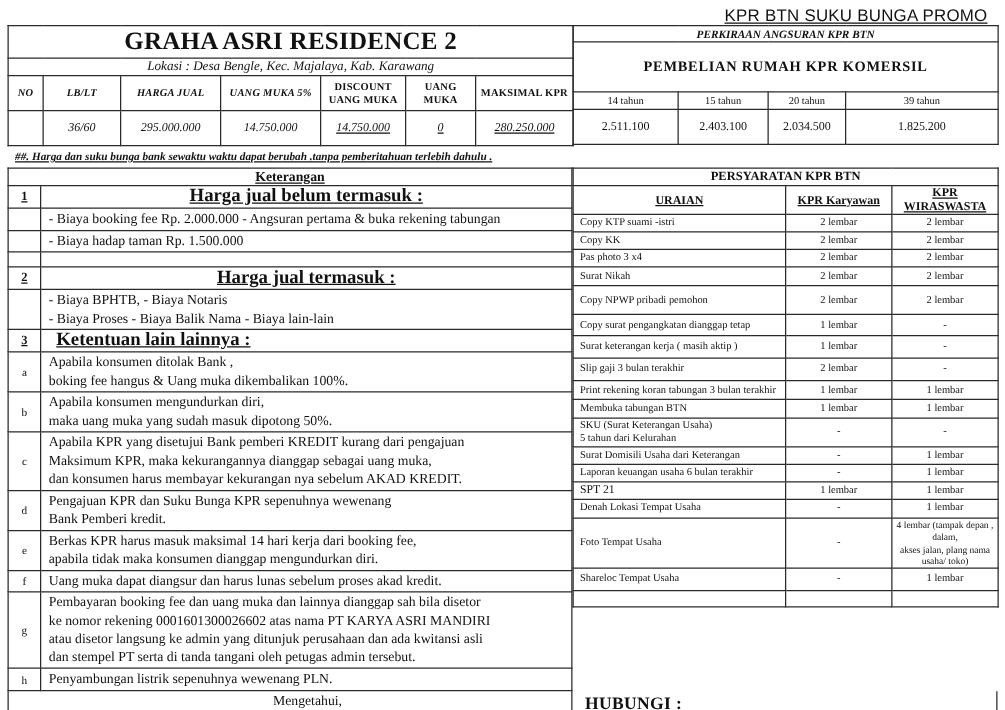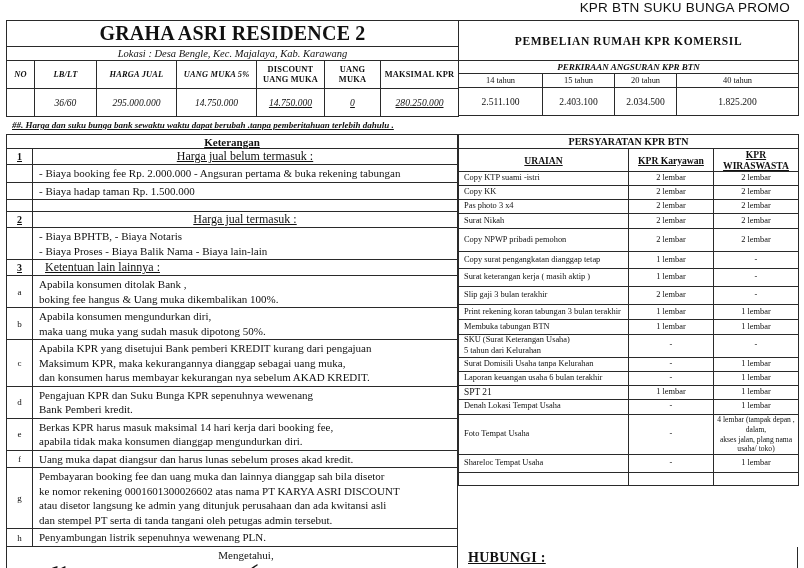--- a/index.html
+++ b/index.html
@@ -13,22 +13,24 @@
     color: #111111;
     overflow: hidden;
     position: relative;
   }
   .page { width: 804px; height: 568px; position: relative; padding: 0 6px; }
 
   
   .top-banner {
     height: 20px;
     display: flex;
+    align-items: flex-end;
     justify-content: flex-end;
     padding-right: 8px;
+    text-decoration: underline;
   }
   .top-banner .txt {
     font-family: "Liberation Sans", sans-serif;
     font-size: 13.5px;
     letter-spacing: .2px;
     color: #111;
   }
 
   
   table { border-collapse: collapse; width: 100%; table-layout: fixed; }
@@ -129,22 +131,22 @@
     text-decoration: underline;
     width: 26px;
   }
   .sec-letter {
     text-align: center;
     font-size: 9px;
     width: 26px;
   }
   .sec-title {
     text-align: center;
-    font-weight: normal;
-    font-size: 12px;
+    font-weight: bold;
+    font-size: 15px;
     text-decoration: underline;
     height: 14px;
   }
   .sec-title.left {
     text-align: left;
     padding-left: 12px;
     margin-left: 44px;
   }
   .kt-text {
     font-size: 11px;
@@ -298,30 +300,30 @@
     <div class="hdr-right">
       <table>
         <colgroup>
           <col style="width:84px">
             <col style="width:72px">
             <col style="width:62px">
             <col style="width:122px">
         </colgroup>
         <tbody>
             <tr>
+          <td colspan="4" class="grp-hdr">PERKIRAAN ANGSURAN KPR BTN</td>
+        </tr>
+        <tr>
           <td colspan="4" class="rightTitle-cell">PEMBELIAN RUMAH KPR KOMERSIL</td>
-        </tr>
-        <tr>
-          <td colspan="4" class="grp-hdr">PERKIRAAN ANGSURAN KPR BTN</td>
         </tr>
         <tr>
           <td class="sub-hdr">14 tahun</td>
           <td class="sub-hdr">15 tahun</td>
           <td class="sub-hdr">20 tahun</td>
-          <td class="sub-hdr">40 tahun</td>
+          <td class="sub-hdr">39 tahun</td>
         </tr>
         <tr>
           <td class="data-cell plain">2.511.100</td>
           <td class="data-cell plain">2.403.100</td>
           <td class="data-cell plain">2.034.500</td>
           <td class="data-cell plain">1.825.200</td>
         </tr>
       </tbody>
         </table>
     </div>
@@ -416,21 +418,21 @@
         <tr>
           <td class="sec-letter">f</td>
           <td class="kt-text" style="height:16px">
             <div>Uang muka dapat diangsur dan harus lunas sebelum proses akad kredit.</div>
           </td>
         </tr>
         <tr>
           <td class="sec-letter">g</td>
           <td class="kt-text" style="height:44px">
             <div>Pembayaran booking fee dan uang muka dan lainnya dianggap sah bila disetor</div>
-            <div>ke nomor rekening 0001601300026602 atas nama PT KARYA ASRI DISCOUNT</div>
+            <div>ke nomor rekening 0001601300026602 atas nama PT KARYA ASRI MANDIRI</div>
             <div>atau disetor  langsung ke admin yang ditunjuk perusahaan dan ada kwitansi asli</div>
             <div>dan stempel PT serta di tanda tangani oleh petugas admin tersebut.</div>
           </td>
         </tr>
         <tr>
           <td class="sec-letter">h</td>
           <td class="kt-text" style="height:14px">
             <div>Penyambungan listrik sepenuhnya wewenang PLN.</div>
           </td>
         </tr>
@@ -507,21 +509,21 @@
         </tr>
         <tr>
           <td class="ps-uraian" style="height:22px">
             <div>SKU (Surat Keterangan Usaha)</div>
             <div>5 tahun dari Kelurahan</div>
           </td>
           <td class="ps-val">-</td>
           <td class="ps-val">-</td>
         </tr>
         <tr>
-          <td class="ps-uraian" style="height:14px">Surat Domisili Usaha tanpa Kelurahan</td>
+          <td class="ps-uraian" style="height:14px">Surat Domisili Usaha dari Keterangan</td>
           <td class="ps-val">-</td>
           <td class="ps-val">1 lembar</td>
         </tr>
         <tr>
           <td class="ps-uraian" style="height:14px">Laporan keuangan  usaha 6 bulan terakhir</td>
           <td class="ps-val">-</td>
           <td class="ps-val">1 lembar</td>
         </tr>
         <tr>
           <td class="ps-uraian" style="height:14px;font-size:9.4px">SPT 21</td>

